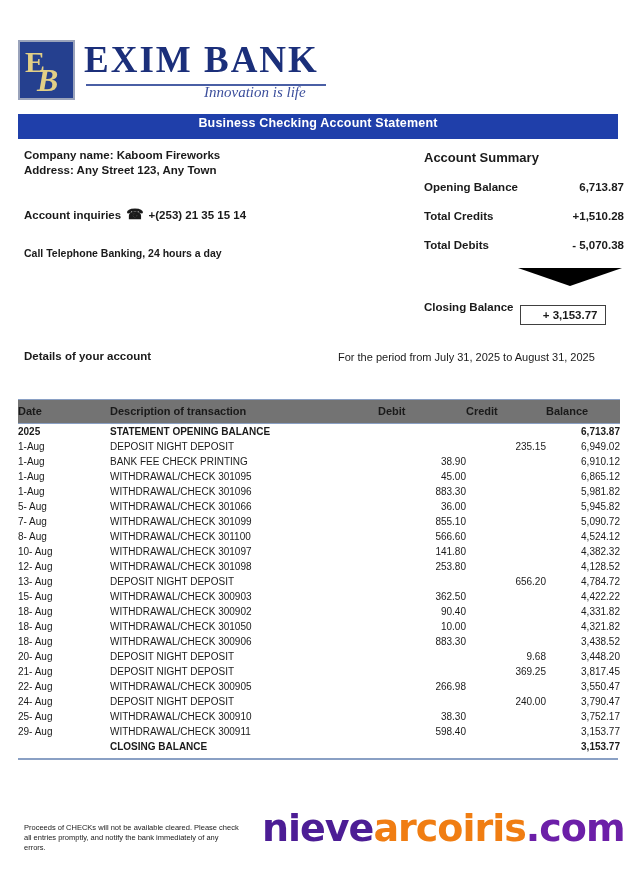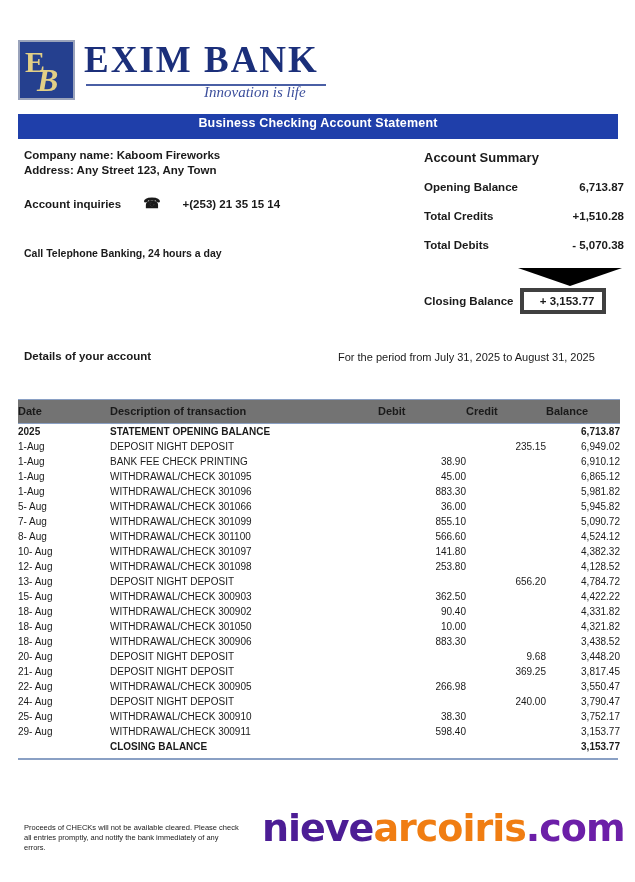--- a/index.html
+++ b/index.html
@@ -89,27 +89,27 @@
     left: 24px;
     top: 148px;
     font-size: 11.5px;
     font-weight: bold;
     line-height: 14.5px;
     white-space: nowrap;
   }
   .inquiries {
     position: absolute;
     left: 24px;
-    top: 197px;
+    top: 208px;
     font-size: 11.5px;
     font-weight: bold;
     white-space: nowrap;
     display: flex;
     align-items: center;
-    gap: 22px;
+    gap: 5px;
   }
   .phone-glyph {
     font-size: 14px;
     line-height: 1;
     position: relative;
     top: -1px;
   }
   .telbank {
     position: absolute;
     left: 24px;
@@ -159,25 +159,26 @@
   }
   .closing-row {
     display: flex;
     align-items: center;
     font-size: 11.5px;
     font-weight: bold;
     white-space: nowrap;
   }
   .closing-row .lab { margin-right: 7px; }
   .closing-box {
-    border: 4px solid #404040;
+    border: 1px solid #404040;
     padding: 3px 8px 3px 8px;
     min-width: 86px;
     text-align: right;
     box-sizing: border-box;
+    margin-top: 17px;
   }
 
   
   .details-label {
     position: absolute;
     left: 24px;
     top: 350px;
     font-size: 11.5px;
     font-weight: bold;
     white-space: nowrap;

